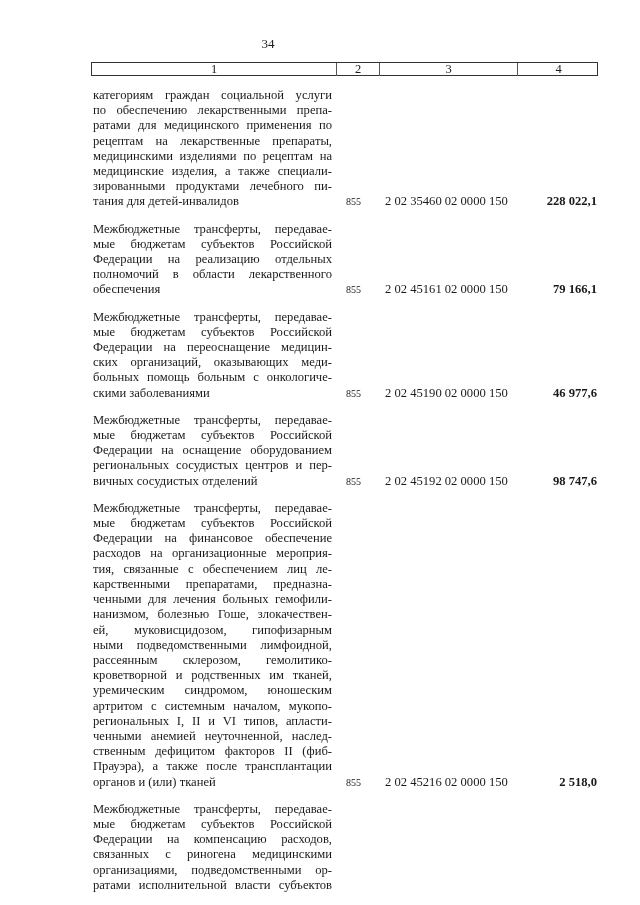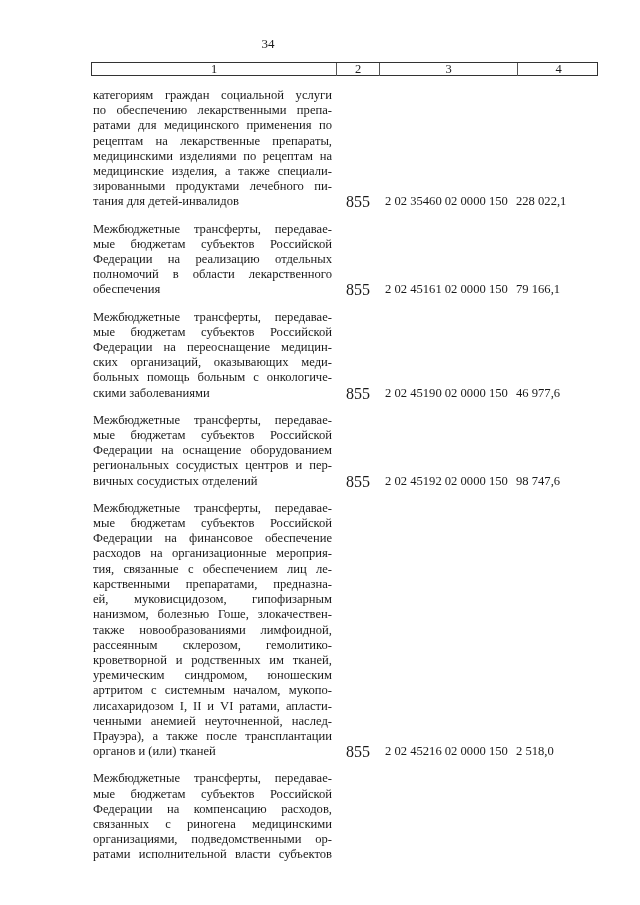--- a/index.html
+++ b/index.html
@@ -58,36 +58,38 @@
     }
     .desc {
       font-size: 12.6px;
       line-height: 15.2px;
       text-align: justify;
       padding-left: 2px;
       padding-right: 3px;
       hyphens: manual;
     }
     .admin {
-      font-size: 16px;
+      font-size: 10px;
       line-height: 15.2px;
       padding-left: 11px;
       white-space: nowrap;
     }
     .code {
       font-size: 12.6px;
       line-height: 15.2px;
       padding-left: 7px;
       white-space: nowrap;
     }
     .amount {
       font-size: 12.6px;
       line-height: 15.2px;
+      text-align: right;
       padding-right: 1px;
       white-space: nowrap;
+      font-weight: bold;
     }
     .line {
       display: block;
       text-align: justify;
       text-align-last: justify;
       white-space: nowrap;
       overflow: hidden;
     }
     .line.l {
       text-align-last: left;
@@ -159,29 +161,31 @@
         <div class="amount">98 747,6</div>
       </div>
       <div class="row">
         <div class="desc">
           <span class="line">Межбюджетные трансферты, передавае-</span>
           <span class="line">мые бюджетам субъектов Российской</span>
           <span class="line">Федерации на финансовое обеспечение</span>
           <span class="line">расходов на организационные мероприя-</span>
           <span class="line">тия, связанные с обеспечением лиц ле-</span>
           <span class="line">карственными препаратами, предназна-</span>
+          <span class="line">ченными для лечения больных гемофили-</span>
+          <span class="line">нанизмом, болезнью Гоше, злокачествен-</span>
           <span class="line">ей, муковисцидозом, гипофизарным</span>
-          <span class="line">нанизмом, болезнью Гоше, злокачествен-</span>
-          <span class="line">также новообразованиями лимфоидной,</span>
+          <span class="line">ными подведомственными лимфоидной,</span>
           <span class="line">рассеянным склерозом, гемолитико-</span>
           <span class="line">кроветворной и родственных им тканей,</span>
           <span class="line">уремическим синдромом, юношеским</span>
           <span class="line">артритом с системным началом, мукопо-</span>
-          <span class="line">лисахаридозом I, II и VI ратами, апласти-</span>
+          <span class="line">региональных I, II и VI типов, апласти-</span>
           <span class="line">ченными анемией неуточненной, наслед-</span>
+          <span class="line">ственным дефицитом факторов II (фиб-</span>
           <span class="line">Прауэра), а также после трансплантации</span>
           <span class="line l">органов и (или) тканей</span>
         </div>
         <div class="admin">855</div>
         <div class="code">2 02 45216 02 0000 150</div>
         <div class="amount">2 518,0</div>
       </div>
       <div class="row">
         <div class="desc">
           <span class="line">Межбюджетные трансферты, передавае-</span>

